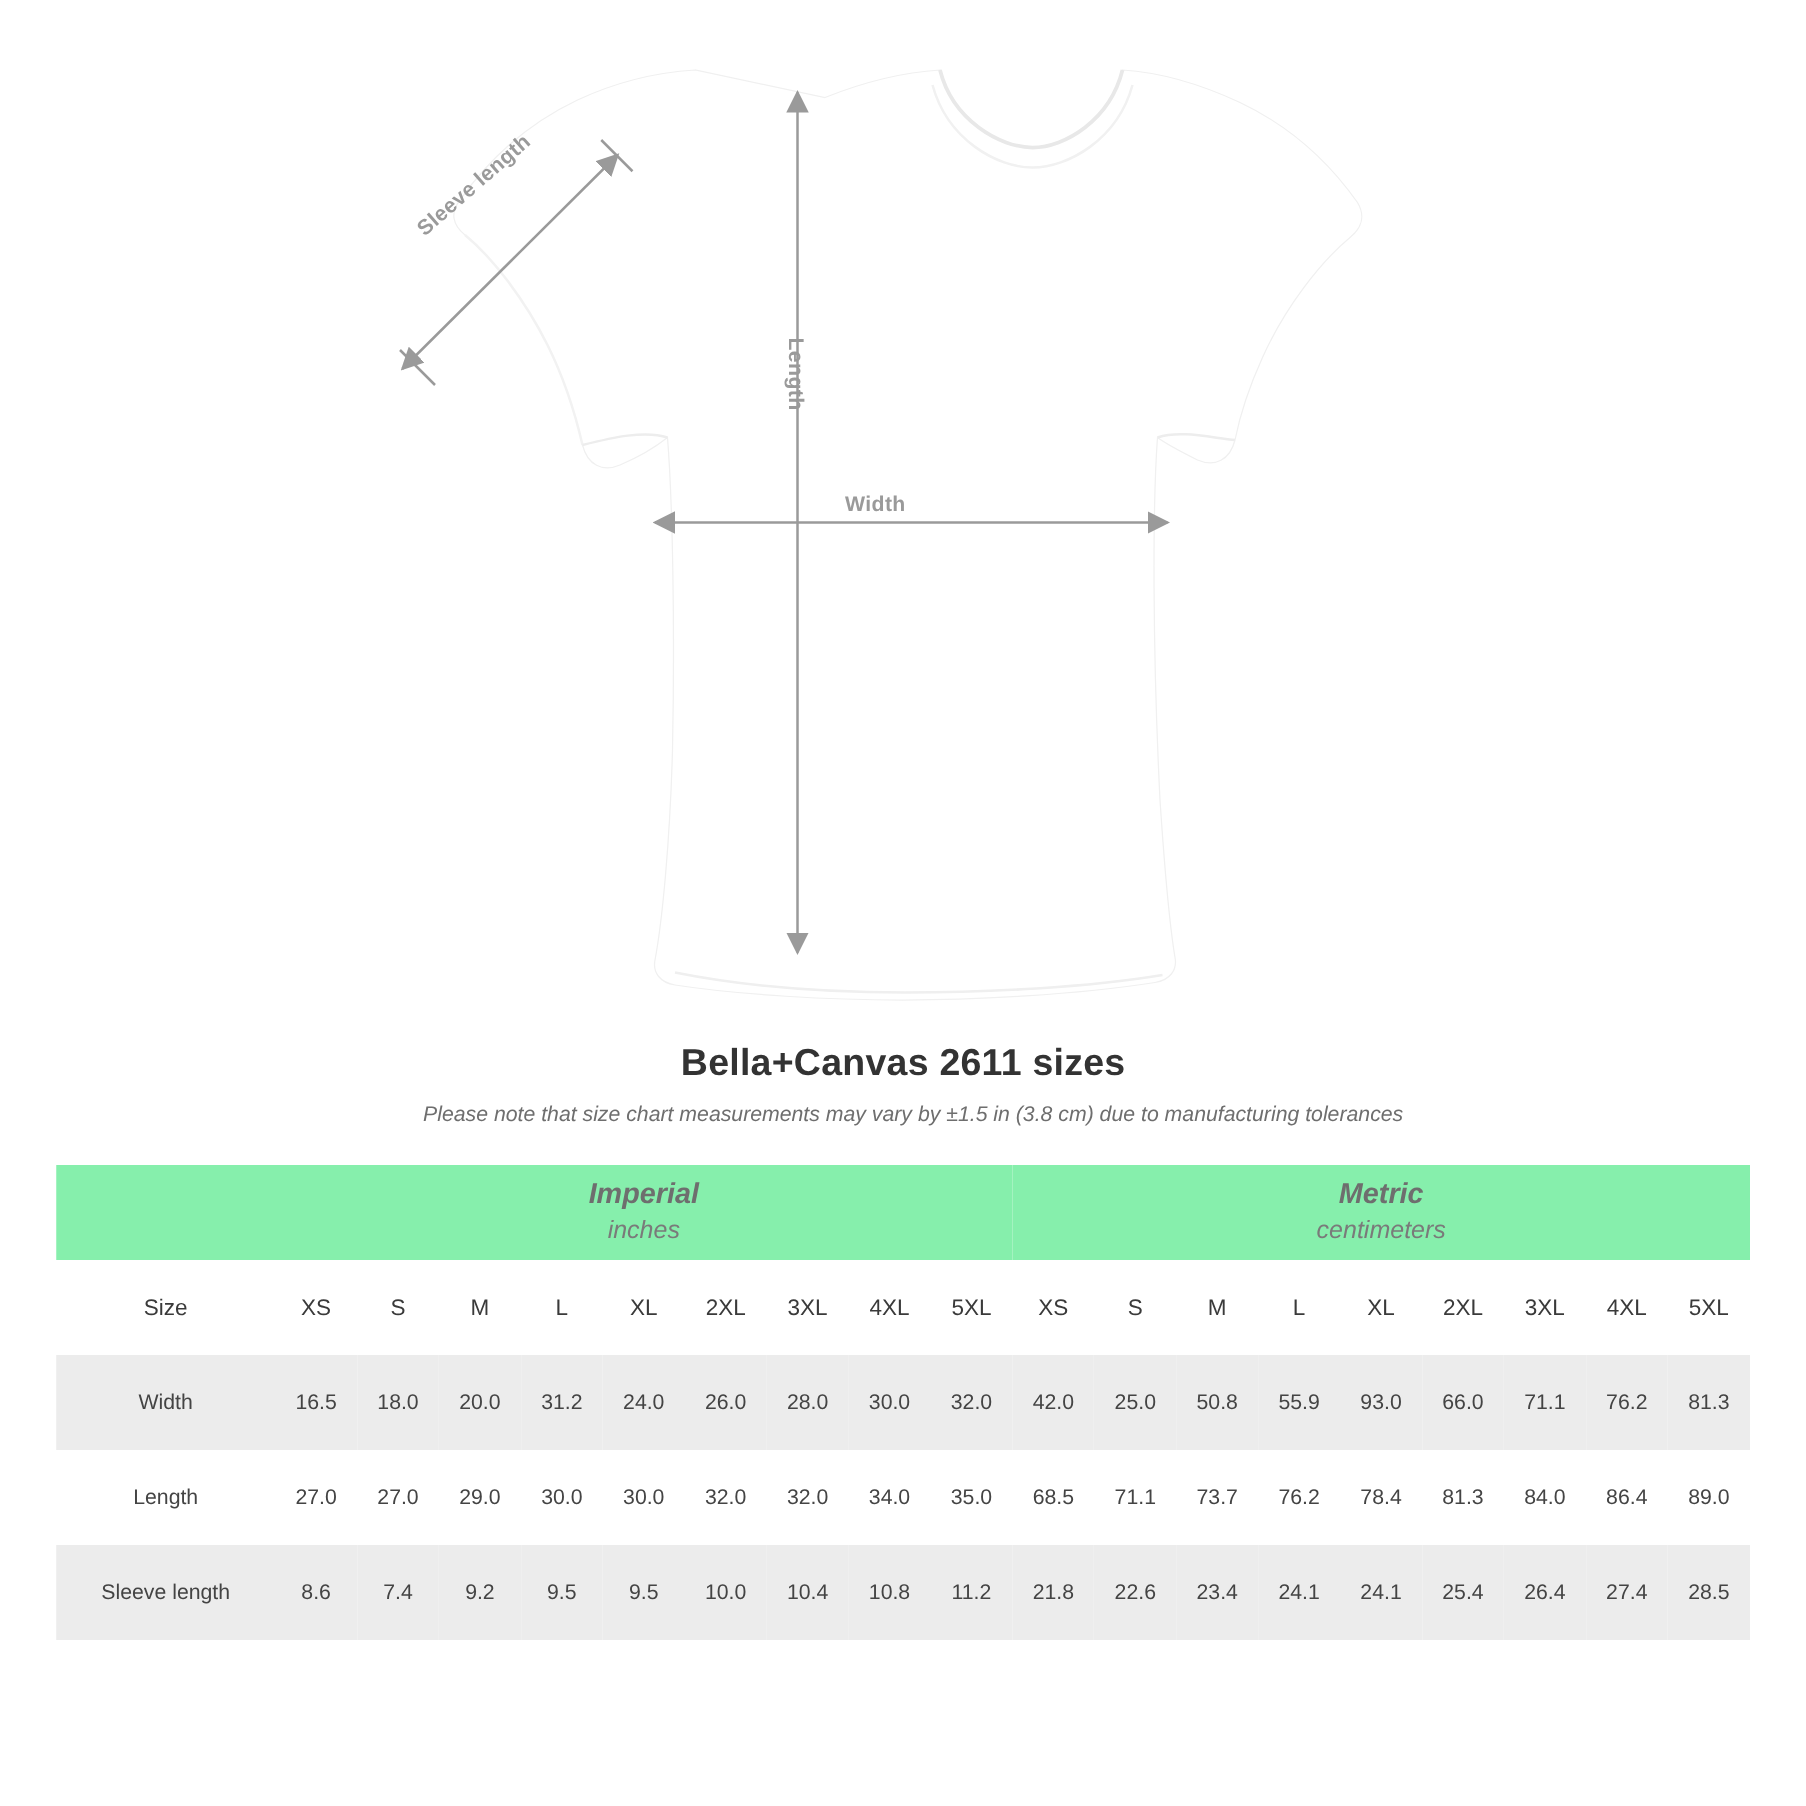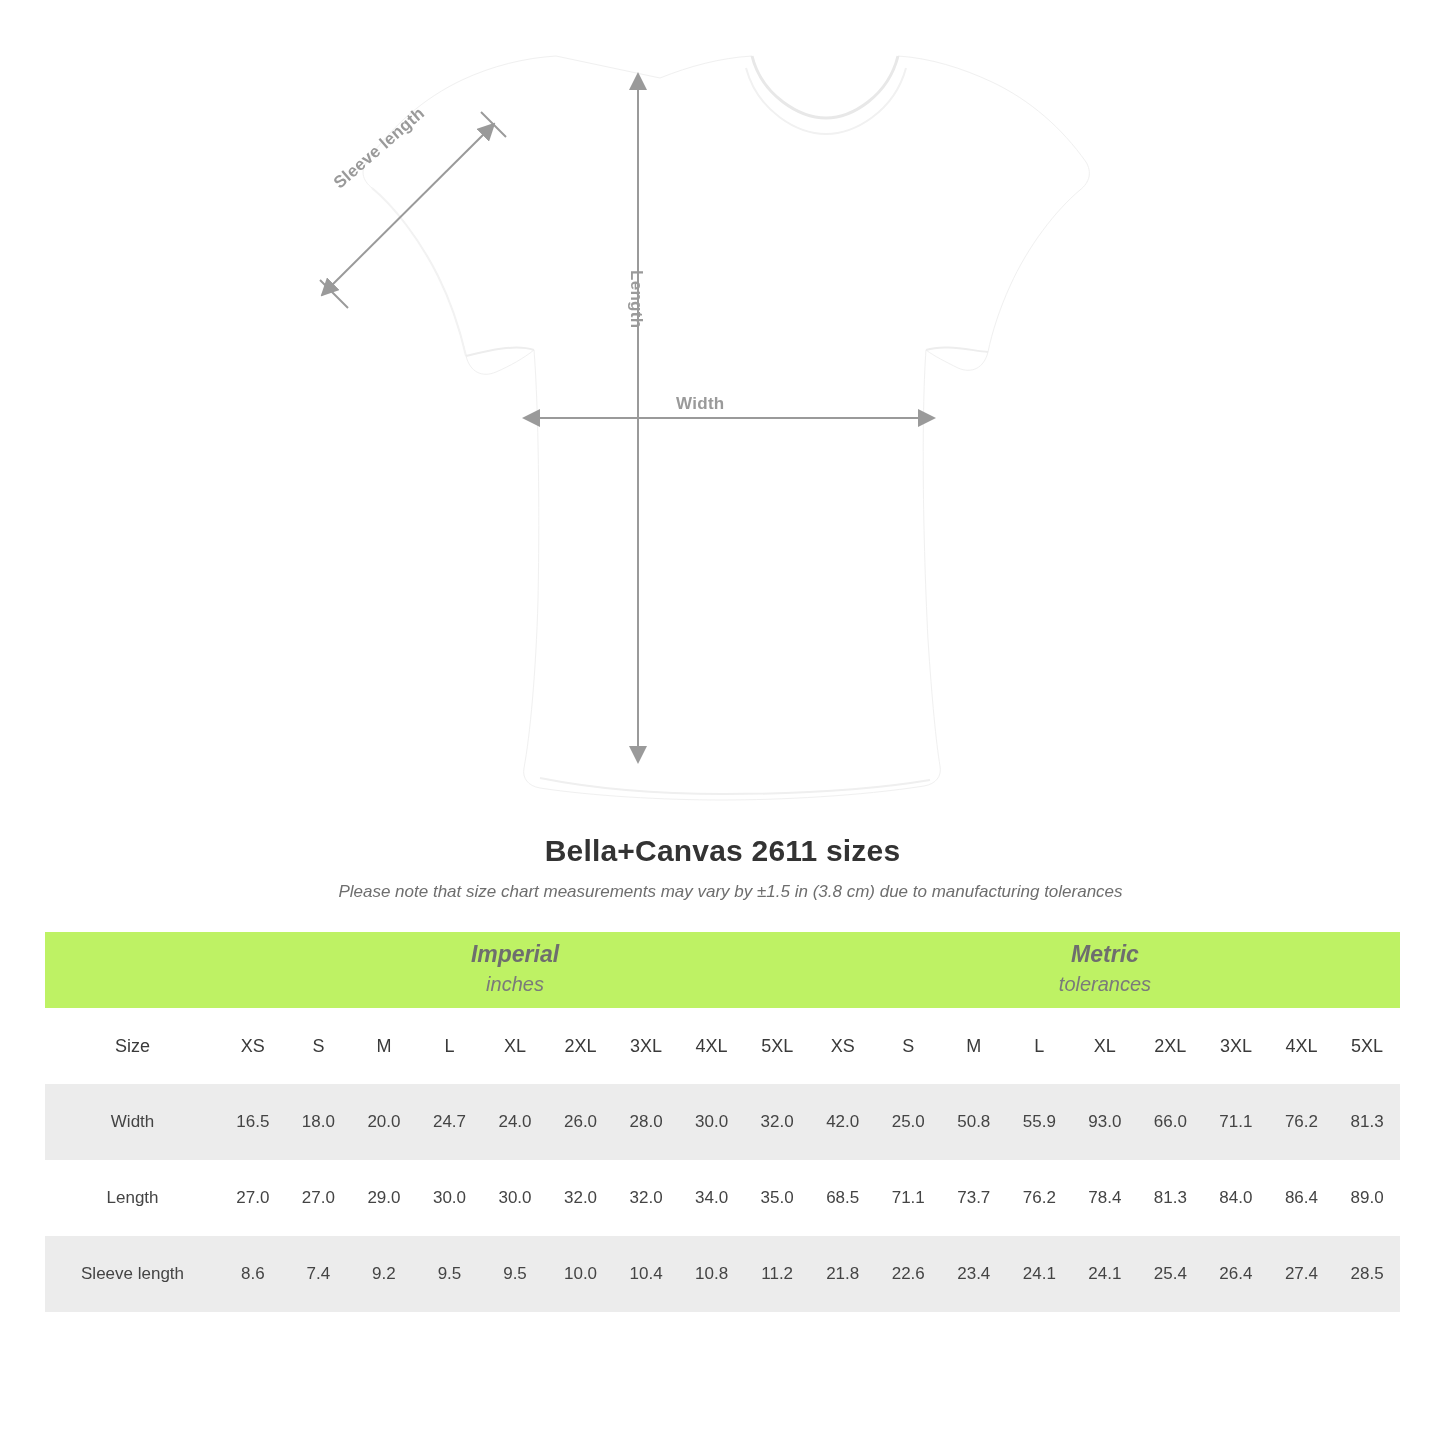--- a/index.html
+++ b/index.html
@@ -91,21 +91,21 @@
     text-align: center;
     vertical-align: middle;
     font-size: 17px;
     color: #444444;
     font-weight: normal;
     padding: 0;
     height: 76px;
     border: none;
   }
   .unit-head {
-    background: #bef264;
+    background: #86efac;
     height: 110px;
   }
   .unit-head .unit-name {
     font-size: 23px;
     font-style: italic;
     font-weight: bold;
     color: #6e6e6e;
     line-height: 1.25;
   }
   .unit-head .unit-sub {
@@ -239,21 +239,21 @@
       </colgroup>
       <tbody>
         <tr>
           <td class="unit-head"></td>
           <td class="unit-head" colspan="9">
             <div class="unit-name">Imperial</div>
             <div class="unit-sub">inches</div>
           </td>
           <td class="unit-head" colspan="9">
             <div class="unit-name">Metric</div>
-            <div class="unit-sub">tolerances</div>
+            <div class="unit-sub">centimeters</div>
           </td>
         </tr>
 
         <tr class="row-header">
           <td class="rowlabel">Size</td>
           <td>XS</td>
           <td>S</td>
           <td>M</td>
           <td>L</td>
           <td>XL</td>
@@ -270,21 +270,21 @@
           <td>3XL</td>
           <td>4XL</td>
           <td>5XL</td>
         </tr>
 
         <tr class="row-shaded">
           <td class="rowlabel">Width</td>
           <td>16.5</td>
           <td>18.0</td>
           <td>20.0</td>
-          <td>24.7</td>
+          <td>31.2</td>
           <td>24.0</td>
           <td>26.0</td>
           <td>28.0</td>
           <td>30.0</td>
           <td>32.0</td>
           <td>42.0</td>
           <td>25.0</td>
           <td>50.8</td>
           <td>55.9</td>
           <td>93.0</td>

